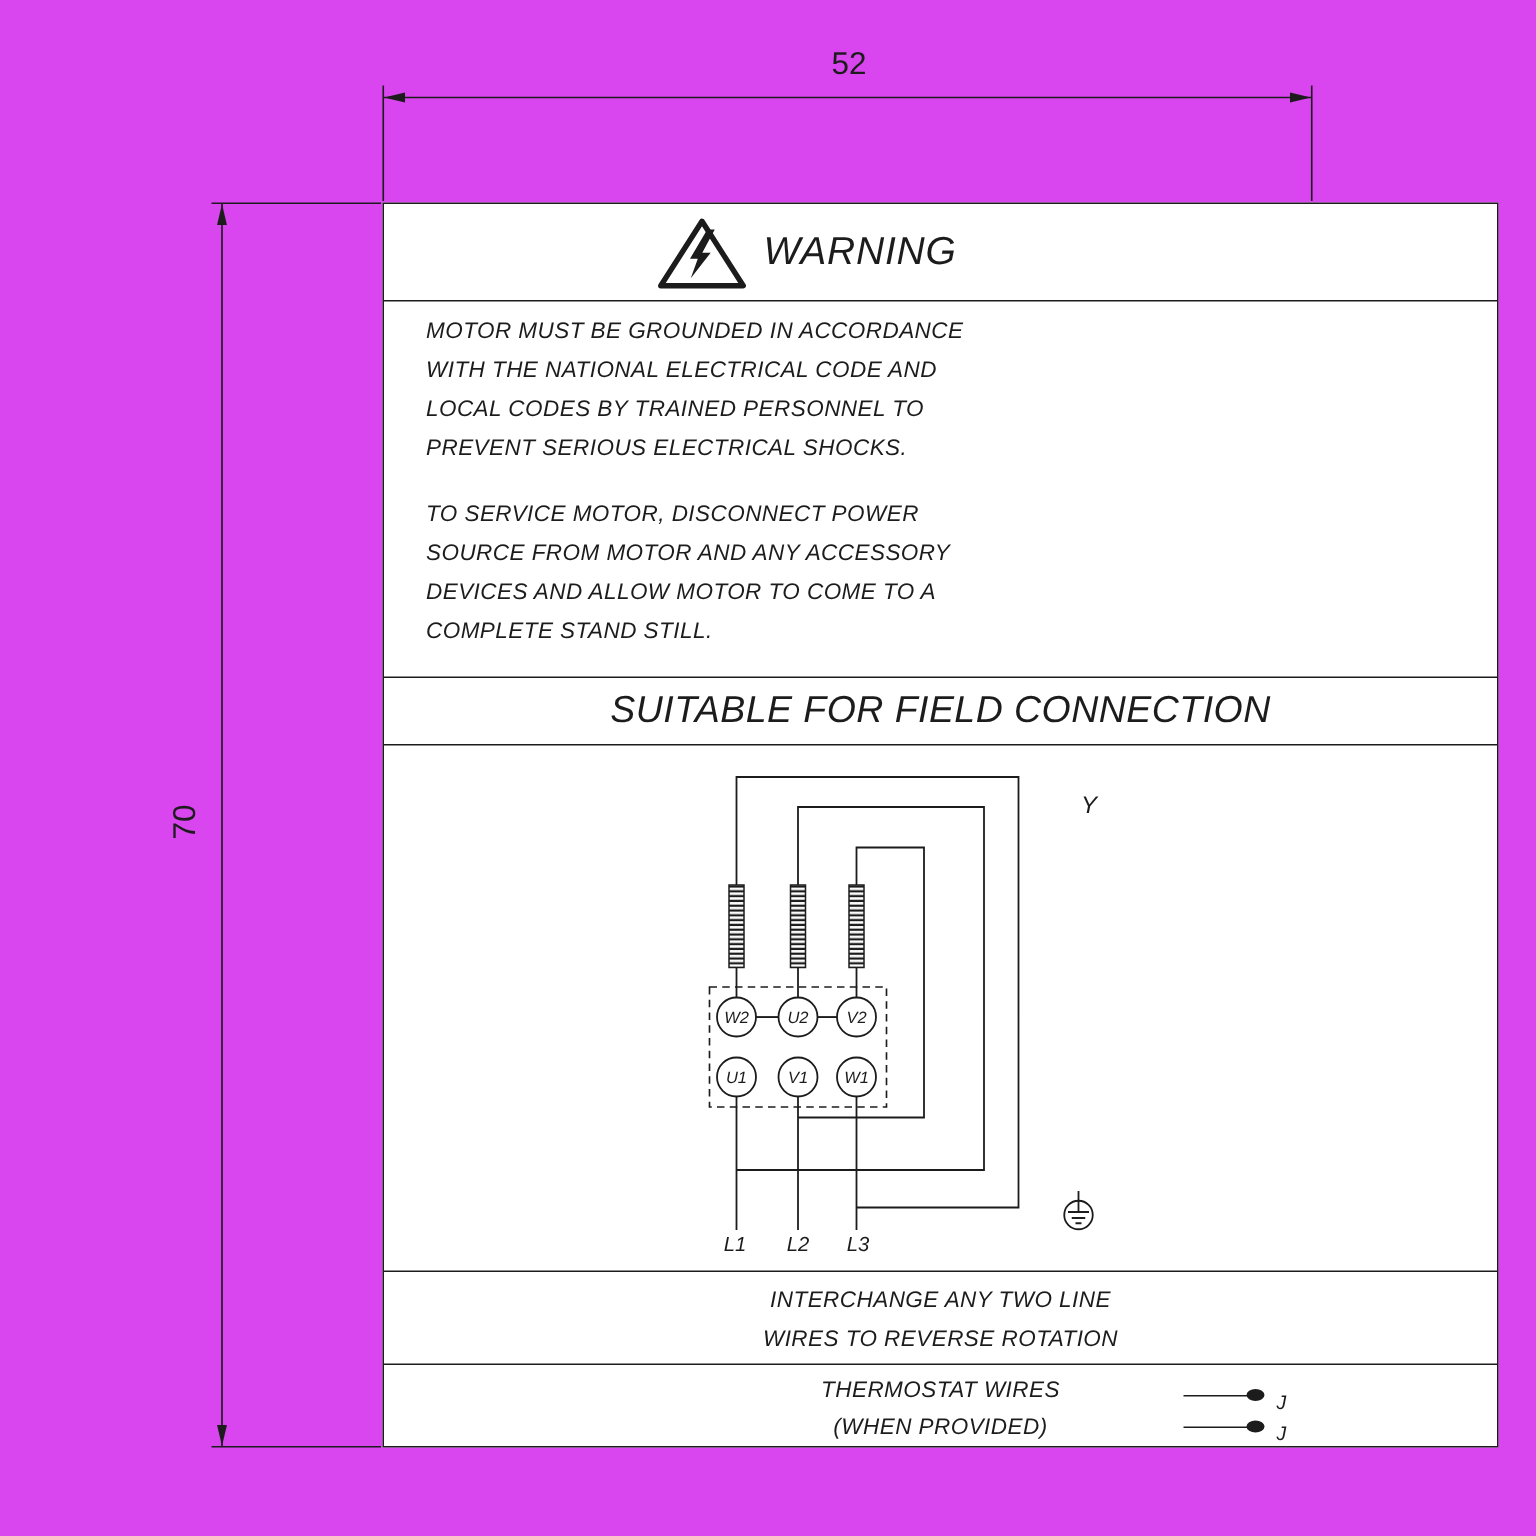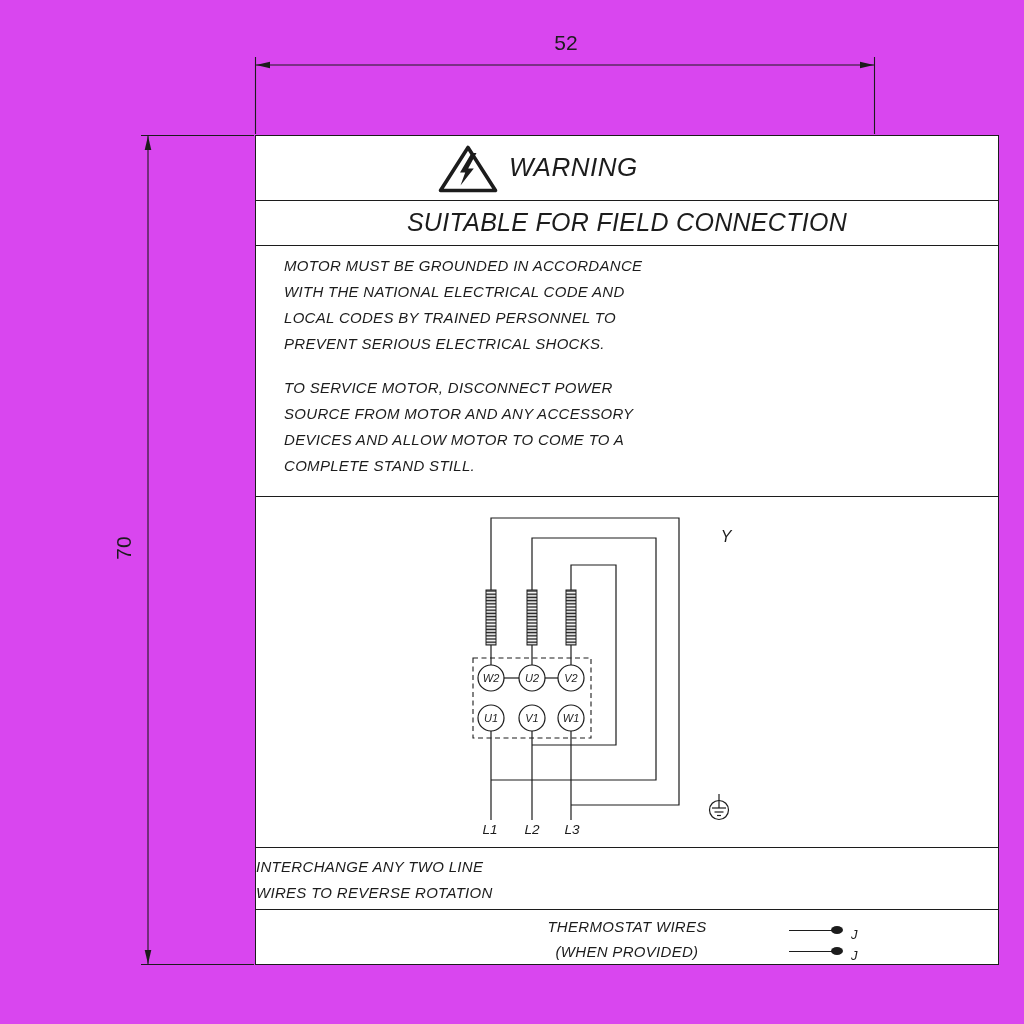--- a/index.html
+++ b/index.html
@@ -23,21 +23,21 @@
 
   .sec.body { height:252px; padding:7px 0 0 28px; font-size:15px; line-height:26px; letter-spacing:0.3px; }
   .para + .para { margin-top:18px; }
   .multiline { white-space:pre-line; }
 
   .sec.suitable { height:45px; font-size:25px; text-align:center; line-height:43px; letter-spacing:0.3px; }
 
   .sec.diagram { height:351px; }
   .diag-svg { display:block; }
 
-  .sec.reverse { height:62px; text-align:left; font-size:15px; line-height:26px; padding-top:6px; letter-spacing:0.3px; }
+  .sec.reverse { height:62px; text-align:center; font-size:15px; line-height:26px; padding-top:6px; letter-spacing:0.3px; }
 
   .sec.thermo { height:54px; text-align:center; font-size:15px; line-height:25px; padding-top:4px; letter-spacing:0.3px; }
   .lead { position:absolute; height:10px; width:90px; text-align:left; }
   .lead1 { left:533px; top:16px; }
   .lead2 { left:533px; top:37px; }
   .lead-line { position:absolute; left:0; top:4px; width:44px; border-top:1.4px solid #1c1c1c; }
   .lead-dot { position:absolute; left:42px; top:0; width:12px; height:8px; background:#1c1c1c; border-radius:50%; }
   .lead-j { position:absolute; left:62px; top:-4px; font-size:13px; }
 
   svg text { font-family:"Liberation Sans", sans-serif; fill:#1c1c1c; }
@@ -70,32 +70,32 @@
   <div class="label">
 
     <div class="sec header">
       <svg class="warn-icon" width="62" height="50" viewBox="0 0 62 50">
         <path d="M31 3.5 L58.5 46.5 L3.5 46.5 Z" fill="#ffffff" stroke="#1c1c1c" stroke-width="3.6" stroke-linejoin="round"></path>
         <path d="M34.5 9 L23 28.5 L28.2 28.5 L23.5 41.5 L36.8 24.5 L31.2 24.5 L39.5 9 Z" fill="#1c1c1c"></path>
       </svg>
       <div class="warn-title">WARNING</div>
     </div>
 
-    <div class="sec suitable">SUITABLE FOR FIELD CONNECTION</div>
-
     <div class="sec body">
       <p class="para multiline">MOTOR MUST BE GROUNDED IN ACCORDANCE
 WITH THE NATIONAL ELECTRICAL CODE AND
 LOCAL CODES BY TRAINED PERSONNEL TO
 PREVENT SERIOUS ELECTRICAL SHOCKS.</p>
       <p class="para multiline">TO SERVICE MOTOR, DISCONNECT POWER
 SOURCE FROM MOTOR AND ANY ACCESSORY
 DEVICES AND ALLOW MOTOR TO COME TO A
 COMPLETE STAND STILL.</p>
     </div>
+
+    <div class="sec suitable">SUITABLE FOR FIELD CONNECTION</div>
 
     <div class="sec diagram">
       <svg class="diag-svg" width="618" height="350" viewBox="0 0 618 350">
         <defs>
           <pattern id="coilhatch" width="4" height="3.2" patternUnits="userSpaceOnUse">
             <line x1="0" y1="1.2" x2="4" y2="1.2" stroke="#1c1c1c" stroke-width="1.5"></line>
           </pattern>
         </defs>
 
         <g stroke="#1c1c1c" stroke-width="1.2" fill="none">

